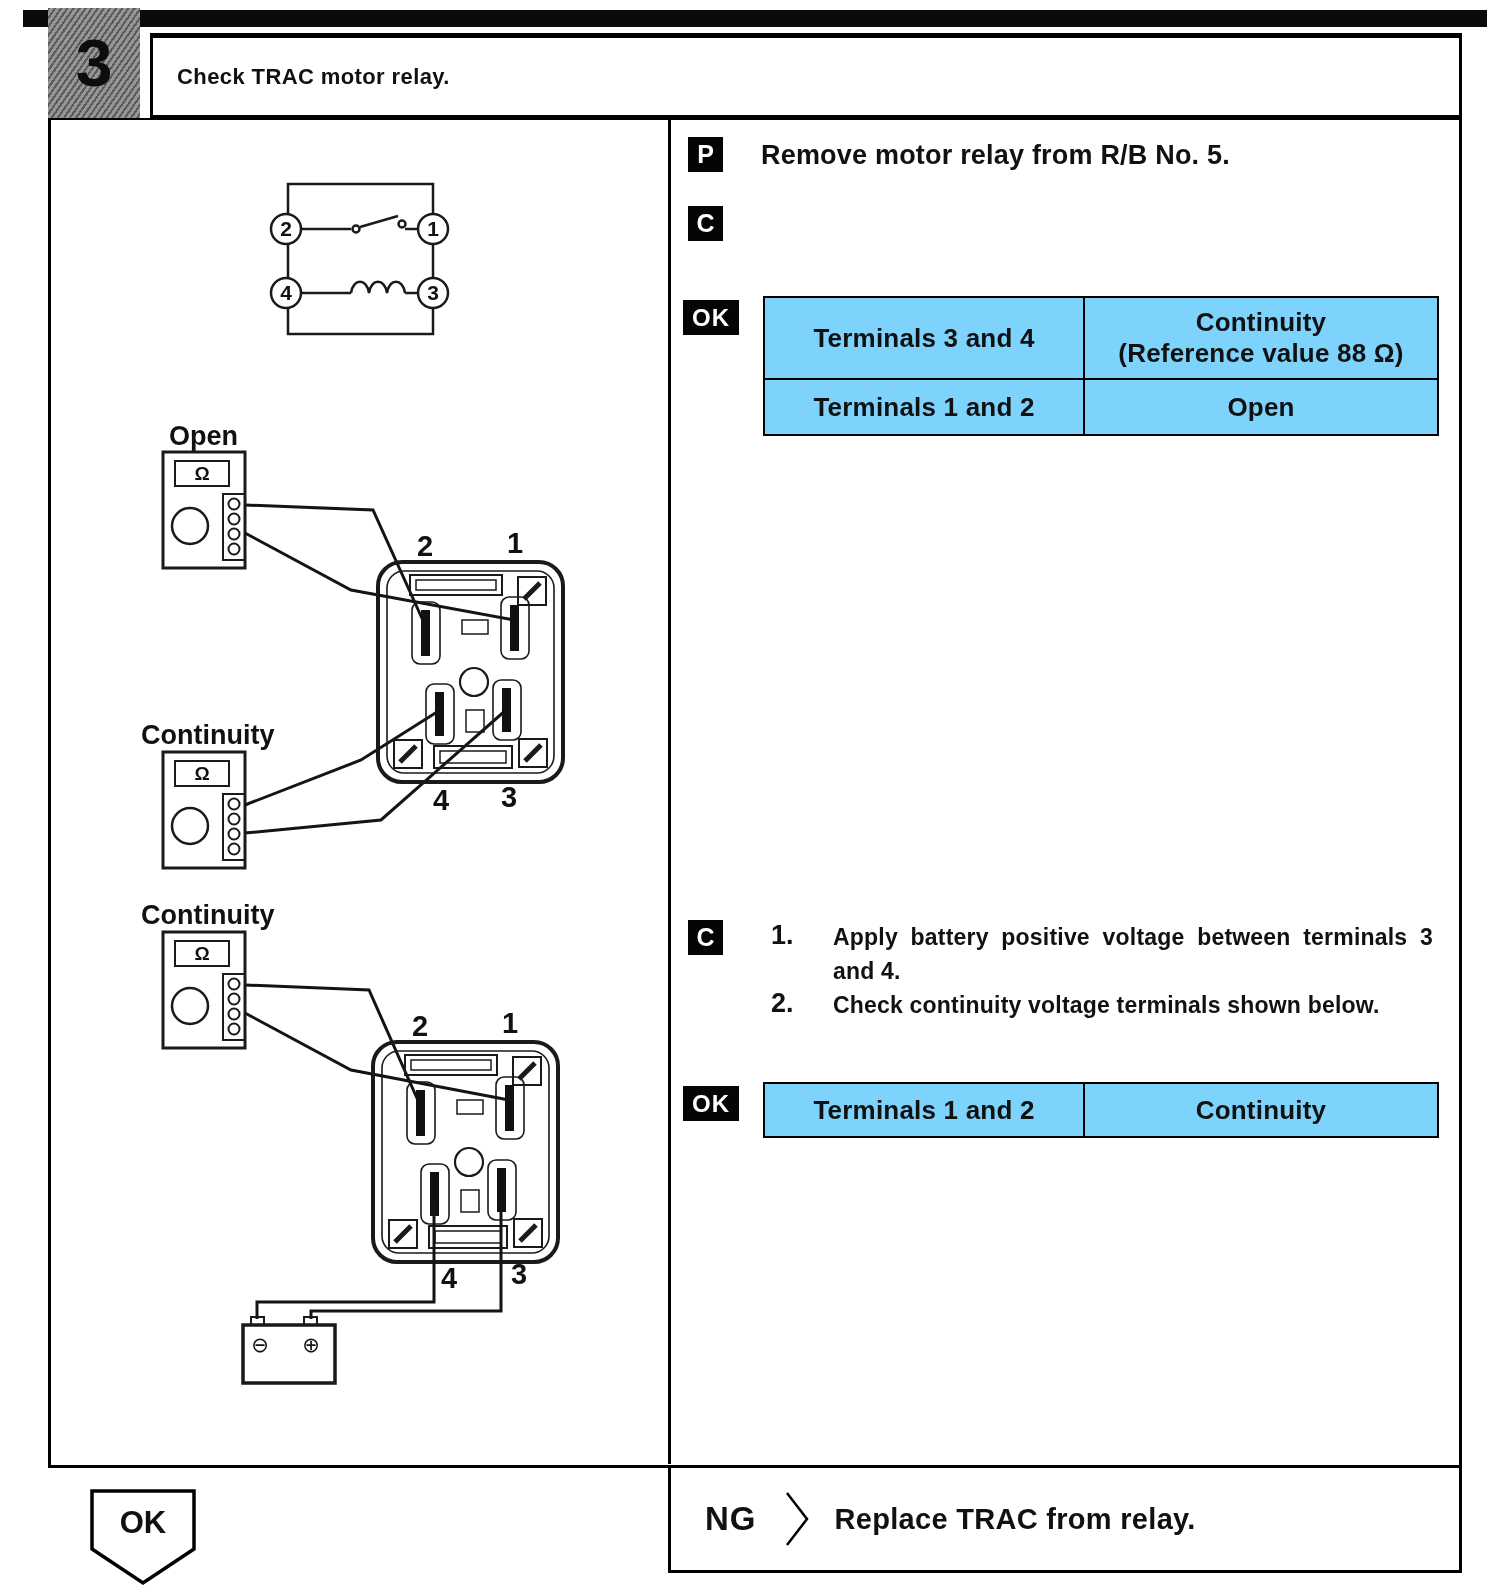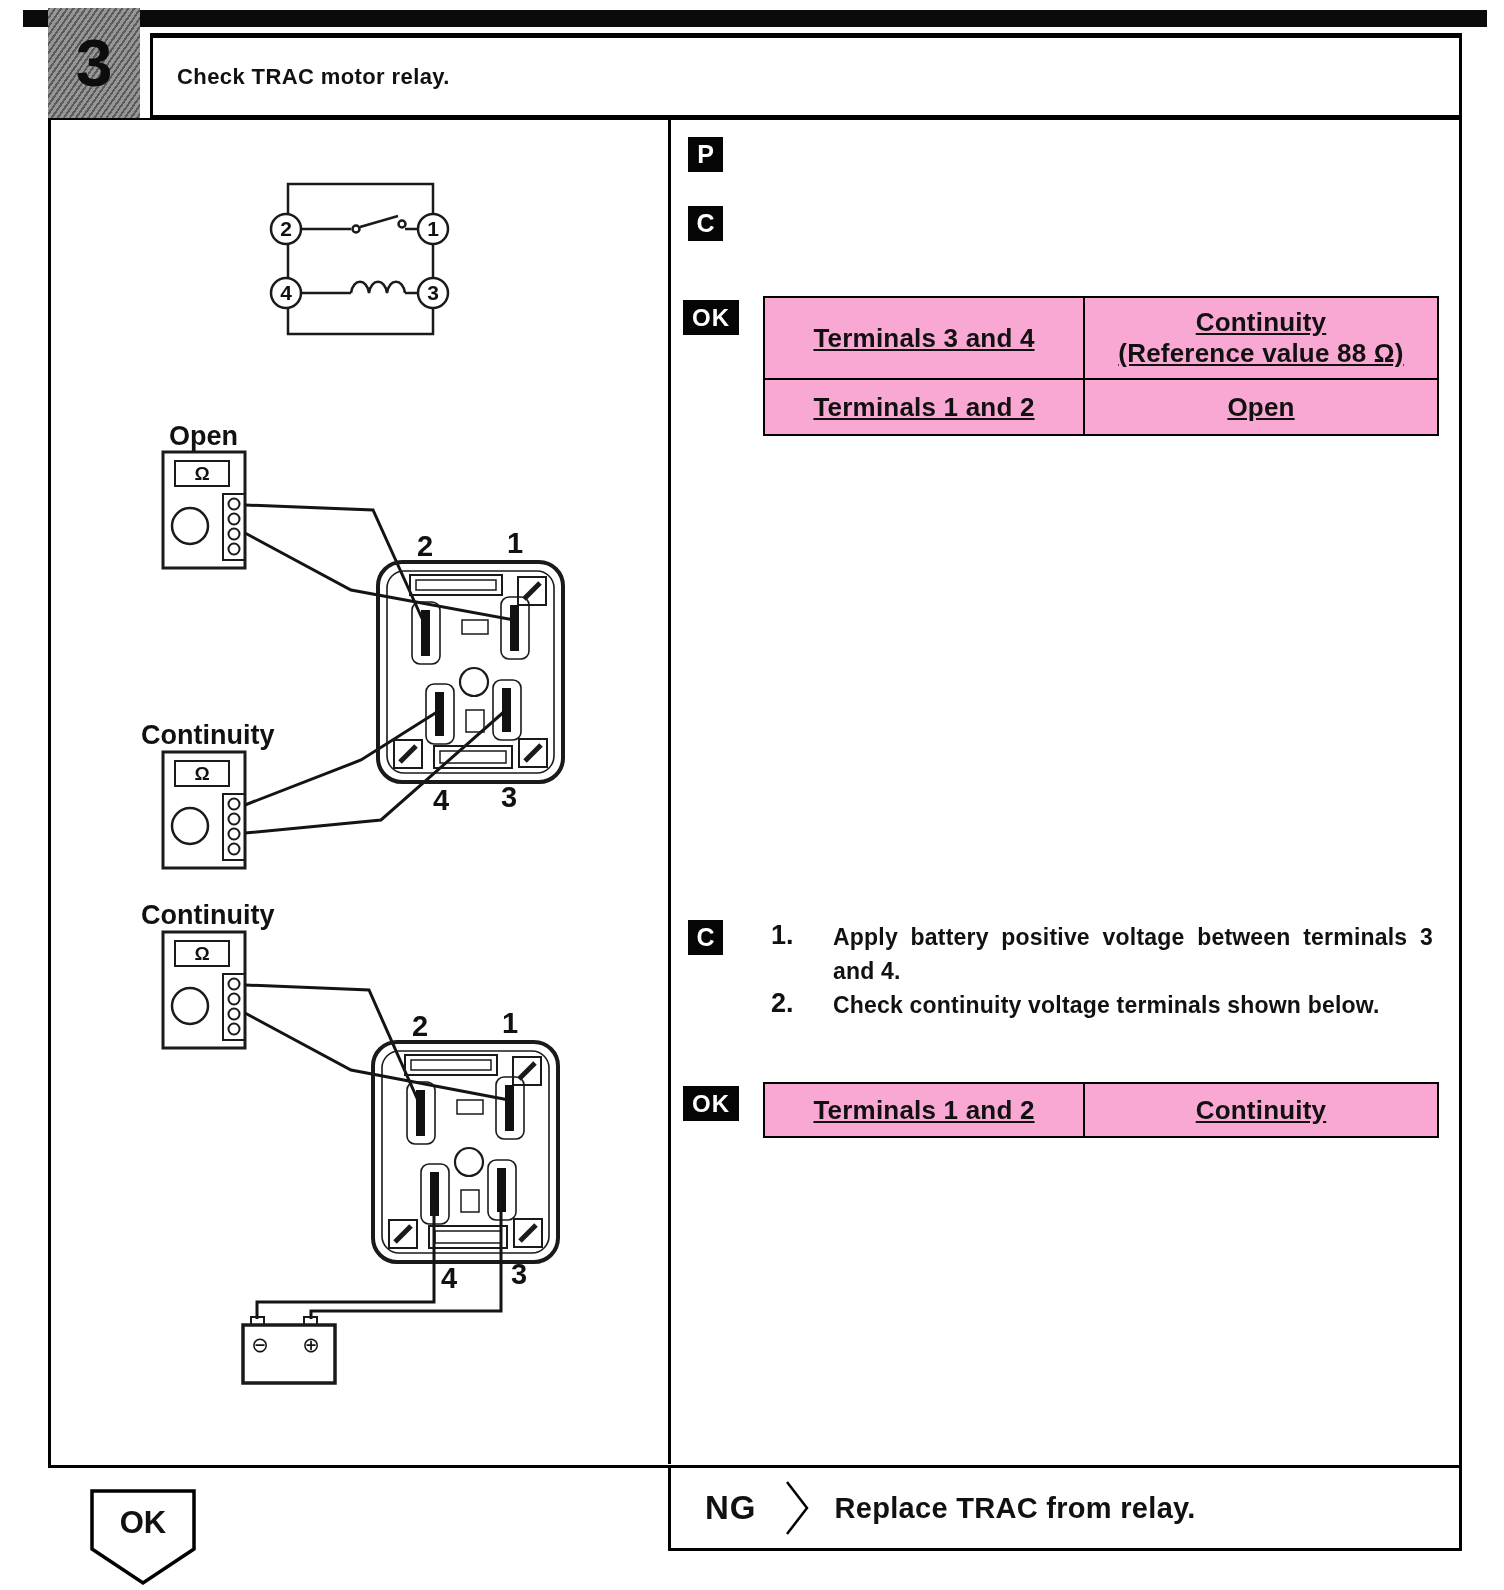--- a/index.html
+++ b/index.html
@@ -23,31 +23,31 @@
   .left-col { position:absolute; left:0; top:0; width:617px; height:1344px; }
   .right-col { position:absolute; left:617px; top:0; width:791px; height:1344px; border-left:3px solid #000; }
 
   .badge { position:absolute; background:#050505; color:#fff; display:flex; align-items:center; justify-content:center; font-weight:bold; }
   .badge-sq { width:35px; height:35px; font-size:25px; }
   .badge-ok { width:56px; height:35px; font-size:24px; letter-spacing:1px; }
 
   .step-text { position:absolute; font-size:27px; line-height:35px; font-weight:600; letter-spacing:.2px; }
   .just { text-align:justify; }
 
-  .ctable { position:absolute; border-collapse:collapse; table-layout:fixed; background:#f9a8d4;text-decoration:underline; }
+  .ctable { position:absolute; border-collapse:collapse; table-layout:fixed; background:#7dd3fc; }
   .ctable td { border:2.5px solid #000; text-align:center; vertical-align:middle;
     font-size:26px; font-weight:600; padding:4px 8px; letter-spacing:.2px; }
   .h82 { height:82px; } .h56 { height:56px; } .h54 { height:54px; }
 
   .list-item { position:absolute; display:flex; }
   .num { width:62px; font-size:27px; font-weight:600; flex:0 0 auto; }
   .li-text { width:600px; font-size:23px; line-height:34px; font-weight:600; text-align:justify; letter-spacing:.2px; }
 
   .ok-flag { left:88px; top:1487px; width:110px; height:100px; }
-  .ng-box { left:668px; top:1465px; width:794px; height:86px; border:3px solid #000; display:flex; align-items:center; background:#fff; }
+  .ng-box { left:668px; top:1465px; width:794px; height:108px; border:3px solid #000; display:flex; align-items:center; background:#fff; }
   .ng-label { font-size:33px; font-weight:bold; margin-left:34px; letter-spacing:1px; }
   .ng-arrow { margin-left:26px; flex:0 0 auto; }
   .ng-action { font-size:29px; font-weight:bold; margin-left:22px; letter-spacing:.3px; }
 
   svg text { font-family:"Liberation Sans","DejaVu Sans",sans-serif; }
   .dlabel { font-size:27px; font-weight:600; fill:#111; }
   .tnum  { font-size:29px; font-weight:bold; fill:#111; }
   .snum  { font-size:21px; font-weight:bold; fill:#111; }
   .ohm   { font-size:19px; font-weight:bold; fill:#111; }
   .batsym{ font-size:21px; fill:#111; font-family:"DejaVu Sans",sans-serif; }
@@ -223,20 +223,21 @@
           <text class="batsym" x="209" y="1232" text-anchor="middle" stroke="none">⊖</text>
           <text class="batsym" x="260" y="1232" text-anchor="middle" stroke="none">⊕</text>
         </g>
 
       </svg>
     </div>
 
     <div class="right-col">
 
       <span class="badge badge-sq" style="left:17px; top:17px;">P</span>
+      <p class="step-text" style="left:90px; top:18px; width:690px;">Remove motor relay from R/B No. 5.</p>
 
       <span class="badge badge-sq" style="left:17px; top:86px;">C</span>
 
       <span class="badge badge-ok" style="left:12px; top:180px;">OK</span>
       <table class="ctable" style="left:92px; top:176px;">
         <colgroup>
             <col style="width:320px">
             <col style="width:354px">
           </colgroup>
         <tbody>

